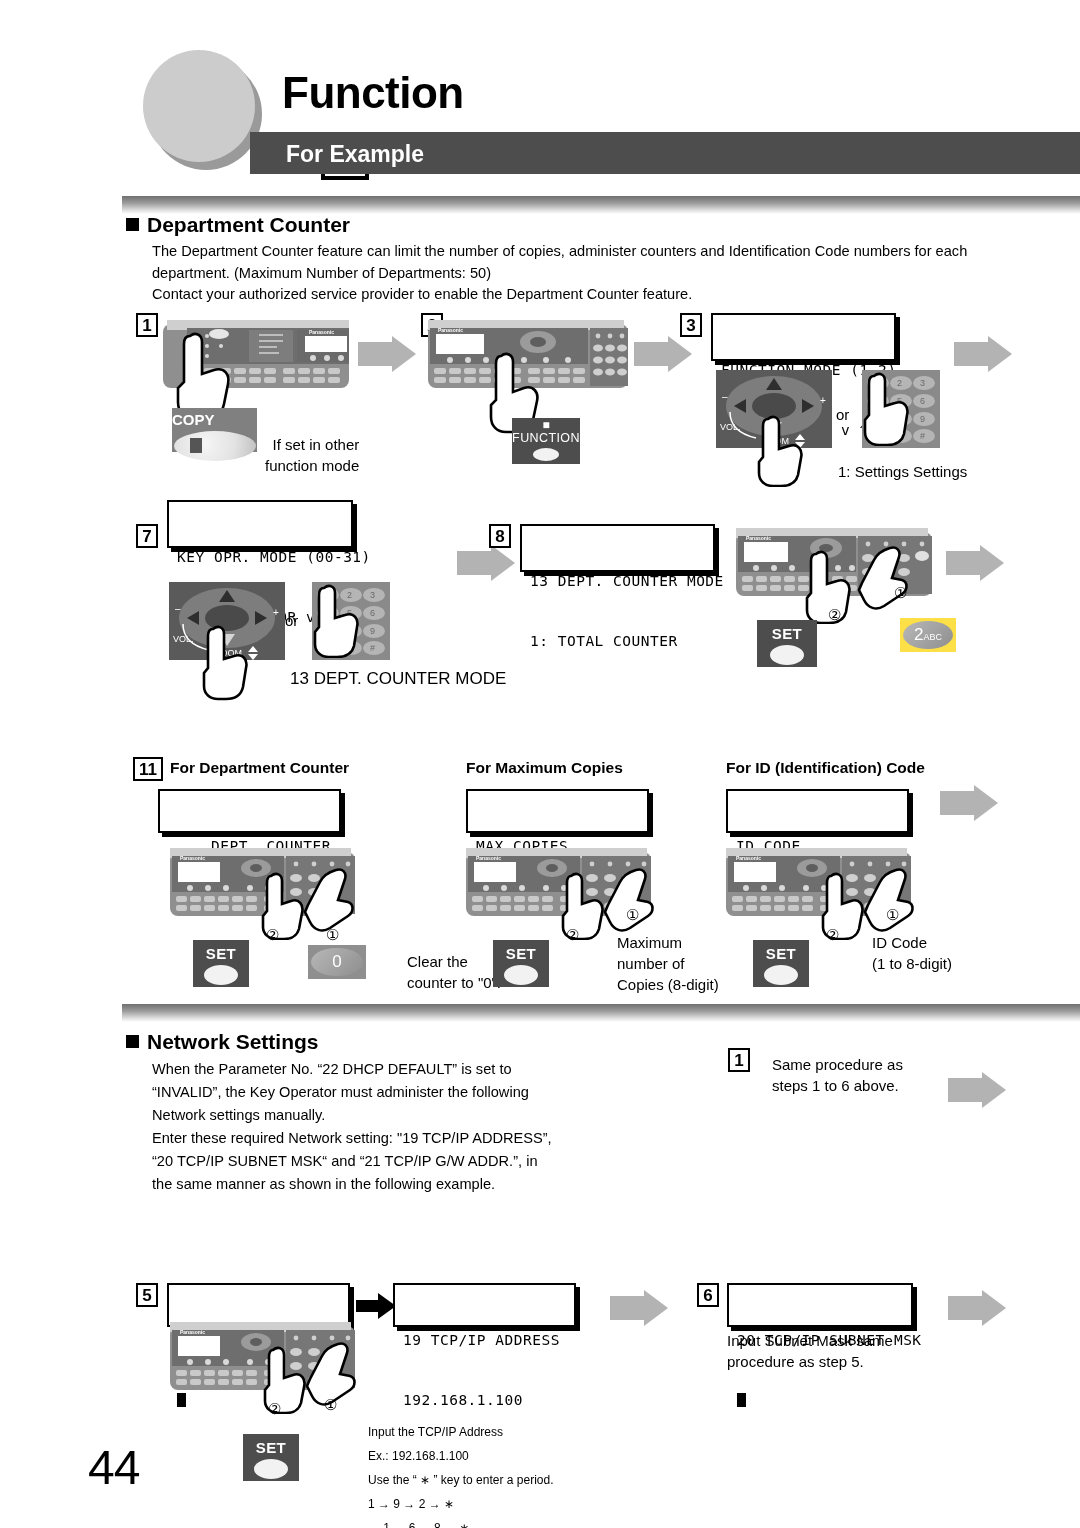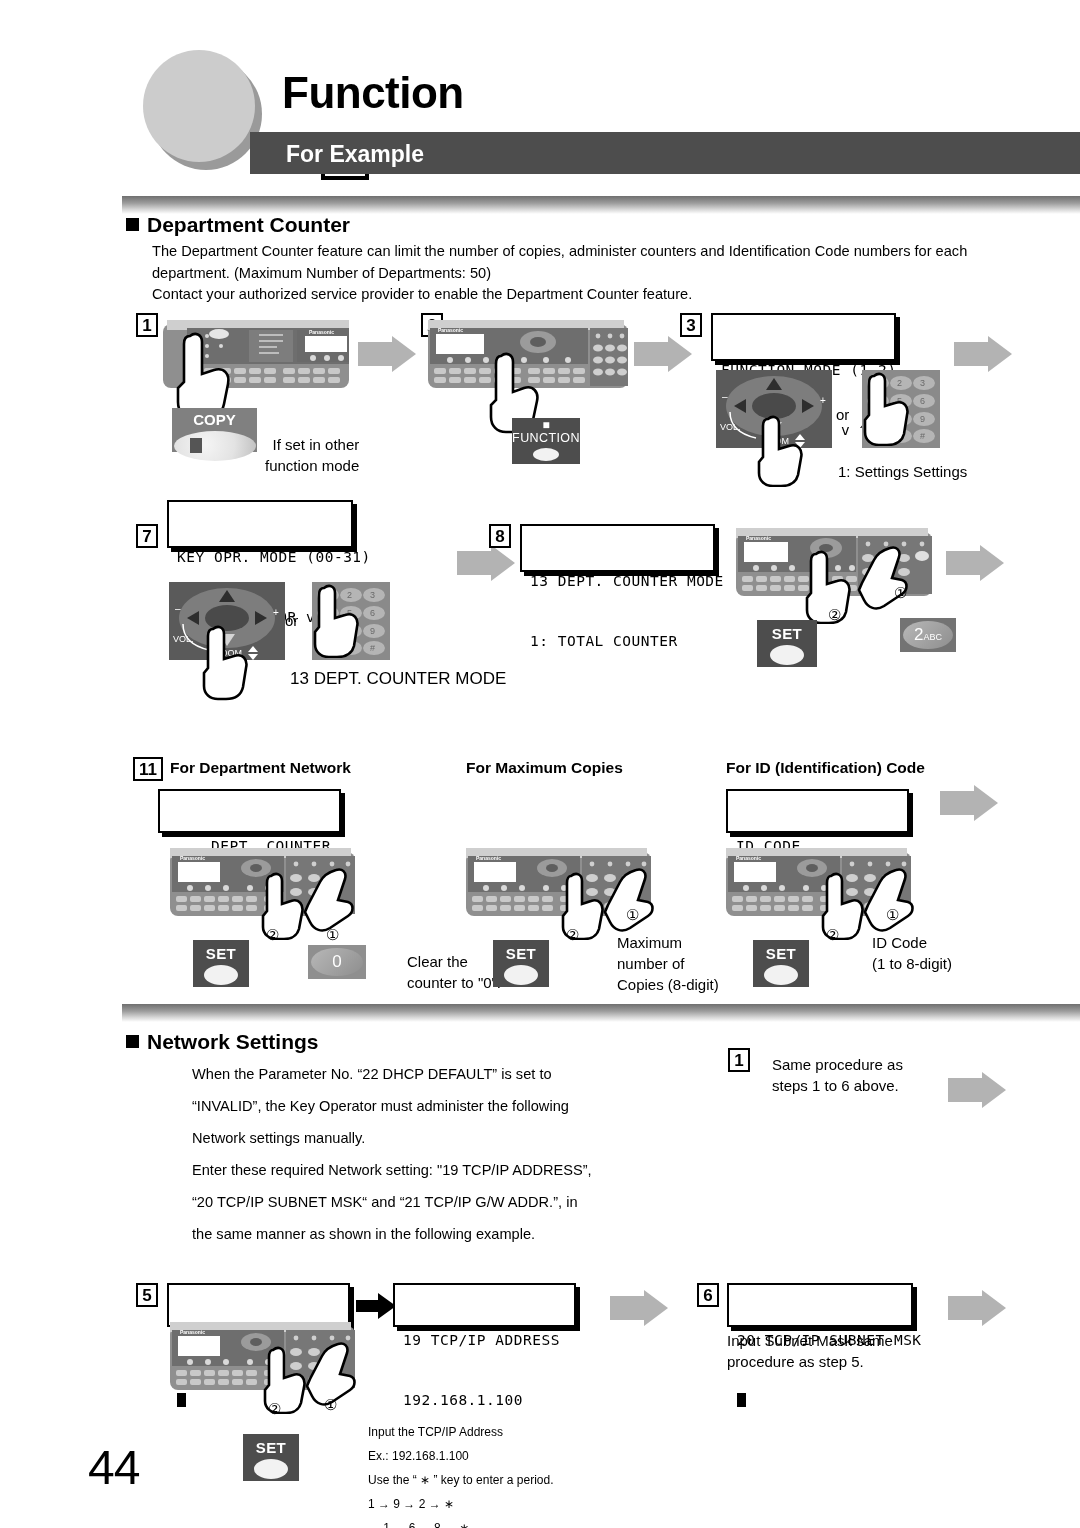--- a/index.html
+++ b/index.html
@@ -50,26 +50,26 @@
 
   
   .dev{position:absolute;overflow:hidden;}
   .dev svg{display:block;}
 
   
   .keybox{position:absolute;background:#4d4d4d;color:#fff;text-align:center;}
   .keybox .lbl{font-size:15px;font-weight:bold;letter-spacing:0.4px;}
   .keybox .oval{width:34px;height:20px;border-radius:50%;background:#f2f2f2;margin:3px auto 0 auto;}
   .copykey{position:absolute;background:#808080;}
-  .copykey .lbl{color:#fff;font-size:15px;font-weight:bold;text-align:center;padding-top:3px;}
+  .copykey .lbl{color:#fff;font-size:15px;font-weight:bold;text-align:left;padding-top:3px;}
   .copykey .oval{width:82px;height:30px;border-radius:50%;
      background:radial-gradient(circle at 38% 45%,#f5f5f5 0%,#e3e3e3 55%,#bfbfbf 100%);margin:3px auto 0;
      position:relative;}
   .copykey .oval .dot{position:absolute;left:16px;top:7px;width:12px;height:15px;background:#555;}
-  .roundkey{position:absolute;background:#737373;}
+  .roundkey{position:absolute;background:#fde047;}
   .roundkey .oval{border-radius:50%;background:linear-gradient(135deg,#b8b8b8,#8e8e8e);
      color:#fff;text-align:center;}
 
   
   .navpad{position:absolute;background:#5a5a5a;}
 
   .cap{position:absolute;font-size:15px;line-height:21px;color:#000;}
   .cap.big{font-size:15px;}
 
   .colhead{position:absolute;font-size:15.5px;font-weight:bold;}
@@ -492,29 +492,33 @@
     </div>
   </div>
 
   <div class="chev" style="left:946px;top:545px;">
     <svg width="58" height="36" viewBox="0 0 58 36">
         <path d="M0 6 H34 V0 L58 18 L34 36 V30 H0 Z" fill="#b3b3b3"></path>
       </svg>
   </div>
 
   <div class="stepno w2" style="left:133px;top:757px;">11</div>
-  <div class="colhead" style="left:170px;top:759px;">For Department Network</div>
+  <div class="colhead" style="left:170px;top:759px;">For Department Counter</div>
   <div class="colhead" style="left:466px;top:759px;">For Maximum Copies</div>
   <div class="colhead" style="left:726px;top:759px;">For ID (Identification) Code</div>
 
   <div class="lcd" style="left:158px;top:789px;width:183px;height:44px;text-align:right;">
     <div>DEPT. COUNTER</div>
     <div>01:123145</div>
   </div>
 
+  <div class="lcd" style="left:466px;top:789px;width:183px;height:44px;">
+    <div>MAX COPIES</div>
+    <div>01:12345678</div>
+  </div>
 
   <div class="lcd" style="left:726px;top:789px;width:183px;height:44px;">
     <div>ID CODE</div>
     <div>01:12345678</div>
   </div>
 
   <div class="chev" style="left:940px;top:785px;">
     <svg width="58" height="36" viewBox="0 0 58 36">
         <path d="M0 6 H34 V0 L58 18 L34 36 V30 H0 Z" fill="#b3b3b3"></path>
       </svg>
@@ -732,21 +736,21 @@
     <div class="oval"></div>
   </div>
   <div class="cap big" style="left:872px;top:932px;white-space:pre-line;">ID Code
 (1 to 8-digit)</div>
 
   <div class="band" style="top:1004px;"></div>
 
   <div class="sec-h" style="left:126px;top:1030px;">
     <span class="sq"></span><span>Network Settings</span>
   </div>
-  <div class="body-txt" style="left:152px;top:1058px;width:400px;white-space:pre-line;line-height:32px;margin-left:40px;">When the Parameter No. “22 DHCP DEFAULT” is set to “INVALID”, the Key Operator must administer the following Network settings manually.
+  <div class="body-txt" style="left:152px;top:1058px;width:400px;white-space:pre-line;line-height:23px;">When the Parameter No. “22 DHCP DEFAULT” is set to “INVALID”, the Key Operator must administer the following Network settings manually.
 Enter these required Network setting: "19 TCP/IP ADDRESS”, “20 TCP/IP SUBNET MSK“ and “21 TCP/IP G/W ADDR.”, in the same manner as shown in the following example.</div>
 
   <div class="stepno" style="left:728px;top:1048px;">1</div>
   <div class="cap big" style="left:772px;top:1054px;white-space:pre-line;">Same procedure as
 steps 1 to 6 above.</div>
   <div class="chev" style="left:948px;top:1072px;">
     <svg width="58" height="36" viewBox="0 0 58 36">
         <path d="M0 6 H34 V0 L58 18 L34 36 V30 H0 Z" fill="#b3b3b3"></path>
       </svg>
   </div>

